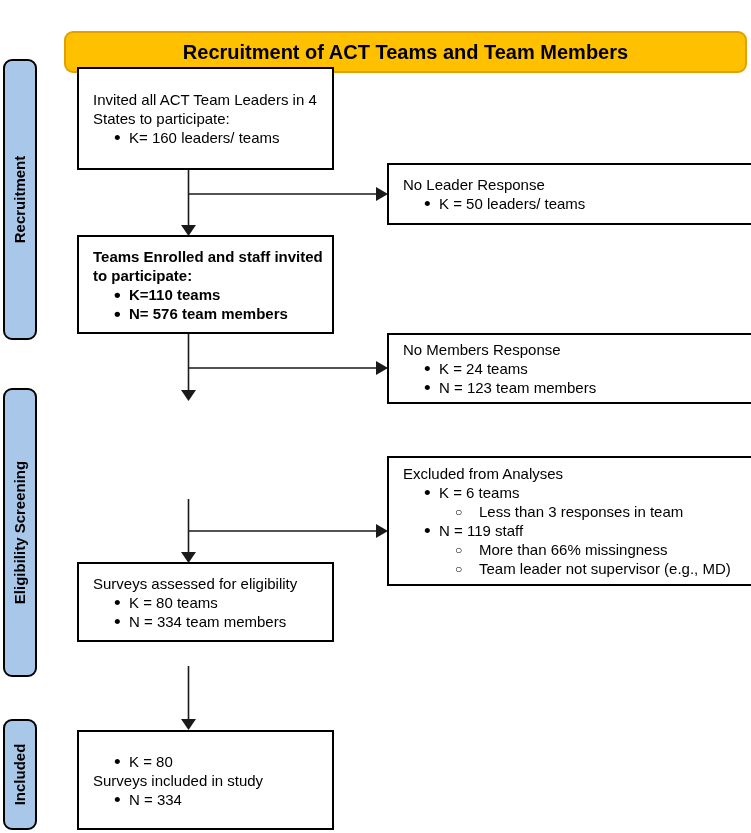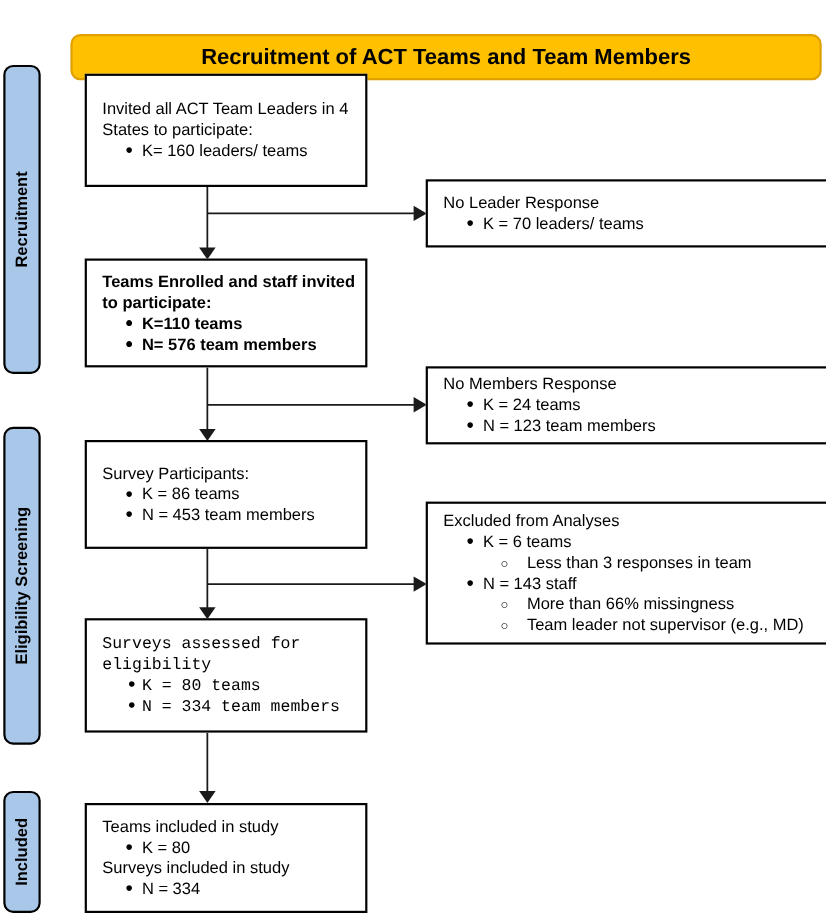--- a/index.html
+++ b/index.html
@@ -119,52 +119,46 @@
     <div>Invited all ACT Team Leaders in 4 States to participate:</div>
     <div class="li disc"><span>K= 160 leaders/ teams</span></div>
   </div>
 
   <div class="box leftcol" style="top:235px;height:99px;font-weight:bold;">
     <div>Teams Enrolled and staff invited to participate:</div>
     <div class="li disc"><span>K=110 teams</span></div>
     <div class="li disc"><span>N= 576 team members</span></div>
   </div>
 
-  <div class="box leftcol" style="top:400px;height:99px;">
-    <div>Survey Participants:</div>
-    <div class="li disc"><span>K = 86 teams</span></div>
-    <div class="li disc"><span>N = 453 team members</span></div>
-  </div>
 
-  <div class="box leftcol" style="top:562px;height:104px;font-family:Liberation Mono, monospace;">
+  <div class="box leftcol" style="top:562px;height:80px;">
     <div>Surveys assessed for eligibility</div>
     <div class="li disc"><span>K = 80 teams</span></div>
     <div class="li disc"><span>N = 334 team members</span></div>
   </div>
 
   <div class="box leftcol" style="top:730px;height:100px;">
-    <div>Teams included in study</div>
     <div class="li disc"><span>K = 80</span></div>
     <div>Surveys included in study</div>
     <div class="li disc"><span>N = 334</span></div>
   </div>
 
   <div class="box rightcol" style="top:163px;height:62px;">
     <div>No Leader Response</div>
-    <div class="li disc"><span>K = 70 leaders/ teams</span></div>
+    <div class="li disc"><span>K = 50 leaders/ teams</span></div>
   </div>
 
   <div class="box rightcol" style="top:333px;height:71px;">
     <div>No Members Response</div>
     <div class="li disc"><span>K = 24 teams</span></div>
     <div class="li disc"><span>N = 123 team members</span></div>
   </div>
 
   <div class="box rightcol" style="top:456px;height:130px;">
     <div>Excluded from Analyses</div>
     <div class="li disc"><span>K = 6 teams</span></div>
     <div class="li circ"><span>Less than 3 responses in team</span></div>
-    <div class="li disc"><span>N = 143 staff</span></div>
+    <div class="li disc"><span>N = 119 staff</span></div>
     <div class="li circ"><span>More than 66% missingness</span></div>
     <div class="li circ"><span>Team leader not supervisor (e.g., MD)</span></div>
   </div>
 
 </div>
 
 </body></html>

